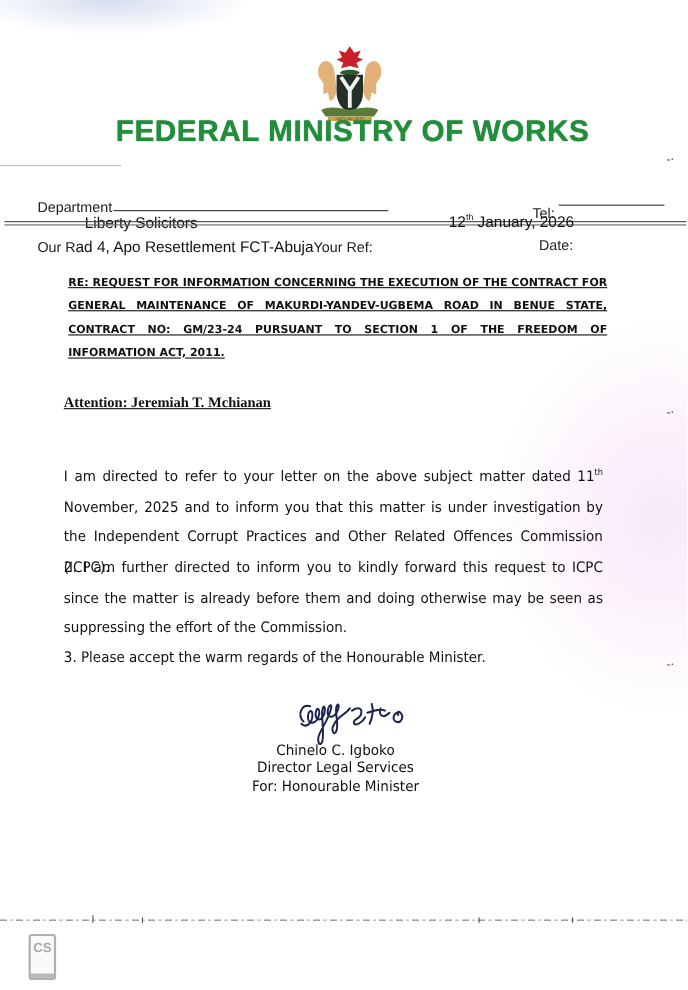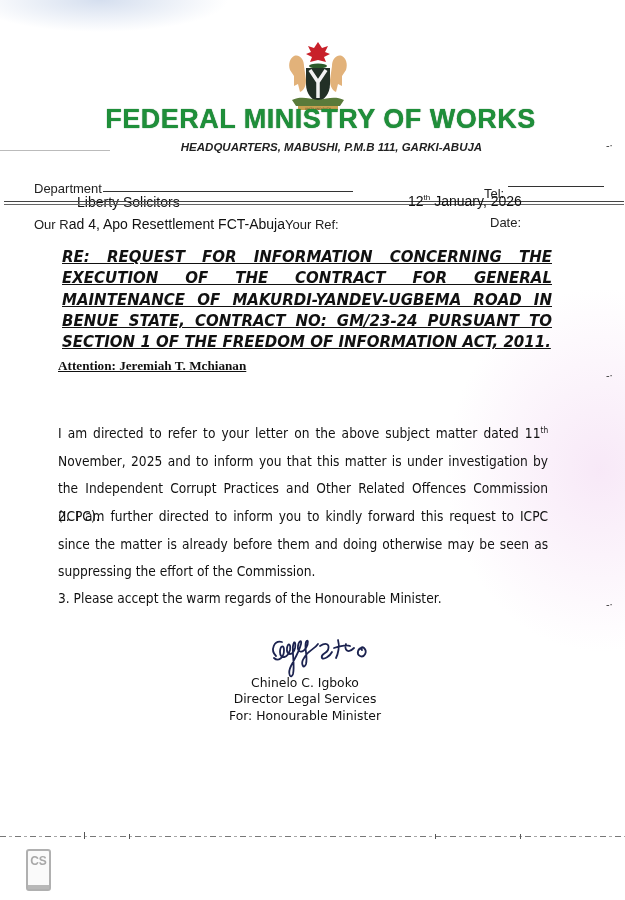--- a/index.html
+++ b/index.html
@@ -46,25 +46,24 @@
     .strike-line { height: 1px; background: #444; }
 
     .handwriting-ish {
       font-family: "Liberation Sans", sans-serif; font-size: 14px; color: #111;
       letter-spacing: 0px;
     }
 
     .subject {
       left: 62px; top: 247px; width: 490px;
       font-family: "DejaVu Sans", sans-serif; font-weight: bold;
-      font-size: 15px; line-height: 21.3px;
+      font-size: 10px; line-height: 21.3px;
       text-decoration: underline; text-align: justify;
       text-align-last: left;
       color: #111;
-      font-style: italic;
     }
     .attention {
       left: 58px; top: 358px;
       font-family: Liberation Serif, serif; font-weight: bold; font-size: 13.2px;
       text-decoration: underline; color: #111;
     }
     .body-text {
       left: 58px; width: 490px;
       font-family: "DejaVu Sans", sans-serif; font-size: 13.2px;
       line-height: 27.5px; text-align: justify; color: #111;
@@ -125,21 +124,20 @@
 
     <path d="M22 28 h24 v16 c0 10 -6 16 -12 18 c-6 -2 -12 -8 -12 -18z" fill="#223026"></path>
     <path d="M26 30 l8 12 8 -12 M34 42 v16" stroke="#f2f2f2" stroke-width="3.5" fill="none"></path>
 
     <path d="M8 60 c8 -4 16 -2 26 0 c10 -2 18 -4 26 0 l-4 6 h-44z" fill="#5a7a3a"></path>
     <rect x="14" y="66" width="40" height="4" fill="#c8a050"></rect>
     <text x="34" y="69.5" font-size="3" text-anchor="middle" fill="#553">UNITY AND FAITH</text>
   </svg>
 
   <div class="abs ministry-title">FEDERAL MINISTRY OF WORKS</div>
-  <div class="abs hq-address">HEADQUARTERS, MABUSHI, P.M.B 111, GARKI-ABUJA</div>
   <div class="abs top-rule-left"></div>
   <div class="abs margin-mark" style="left:606px; top:140px;">-·</div>
 
   <div class="abs label-small" style="left:34px; top:181px;">Department</div>
   <div class="abs fill-line" style="left:103px; top:191px; width:250px;"></div>
 
   <div class="abs label-small" style="left:484px; top:176px;margin-top:10px;">Tel:</div>
   <div class="abs fill-line" style="left:508px; top:186px; width:96px;"></div>
 
   <div class="abs handwriting-ish" style="left:57px; top:194px;margin-left:20px;">Liberty Solicitors</div>

